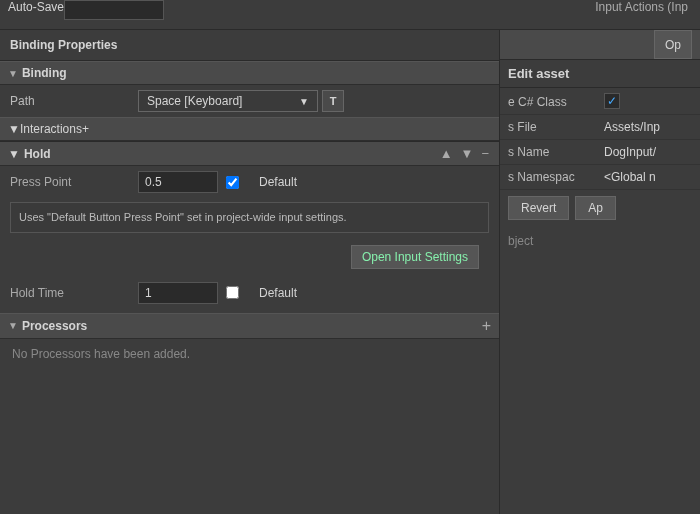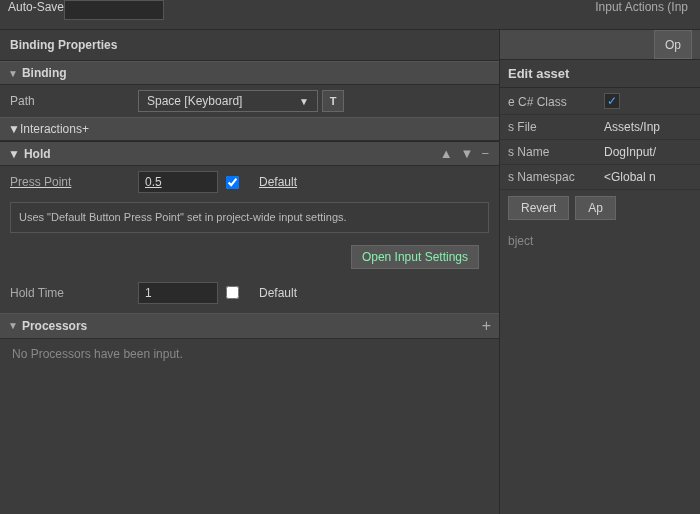--- a/index.html
+++ b/index.html
@@ -170,21 +170,20 @@
       font-size: 13px;
       padding: 0 2px;
     }
 
     
     .press-point-row {
       display: flex;
       align-items: center;
       padding: 5px 10px;
       gap: 8px;
-      text-decoration: underline;
     }
     .press-point-label {
       color: #aaa;
       font-size: 12px;
       flex: 0 0 120px;
     }
     .number-input {
       background: #2a2a2a;
       border: 1px solid #555;
       color: #d4d4d4;
@@ -427,21 +426,21 @@
       </div>
     </div>
 
     <div class="processors-section">
       <div class="section-header">
         <span class="arrow">▼</span>
         <span class="label">Processors</span>
         <span class="add-btn">+</span>
       </div>
       <div class="no-processors">
-        <span>No Processors have been input.</span>
+        <span>No Processors have been added.</span>
       </div>
     </div>
 
   </div>
 
   <div class="right-panel">
 
     <div class="right-top">
       <button class="op-btn">Op</button>
     </div>

